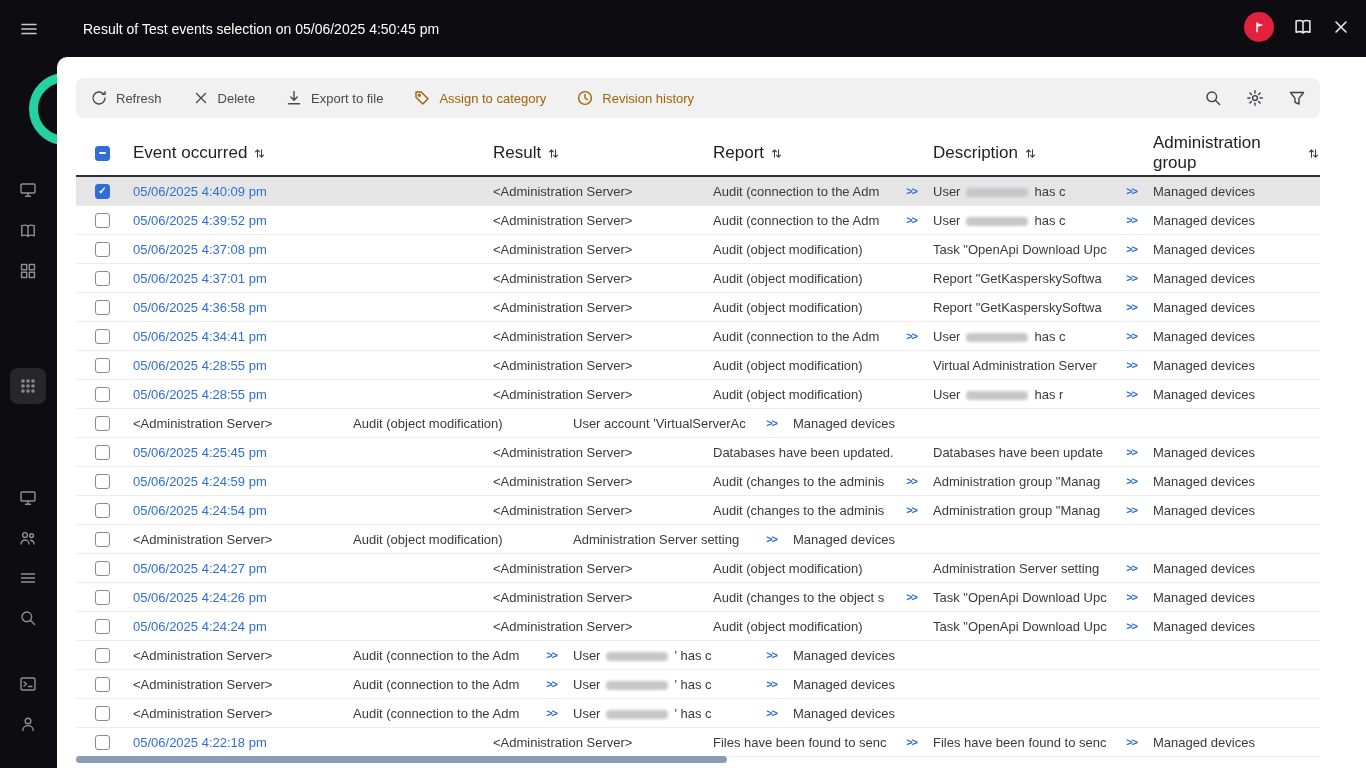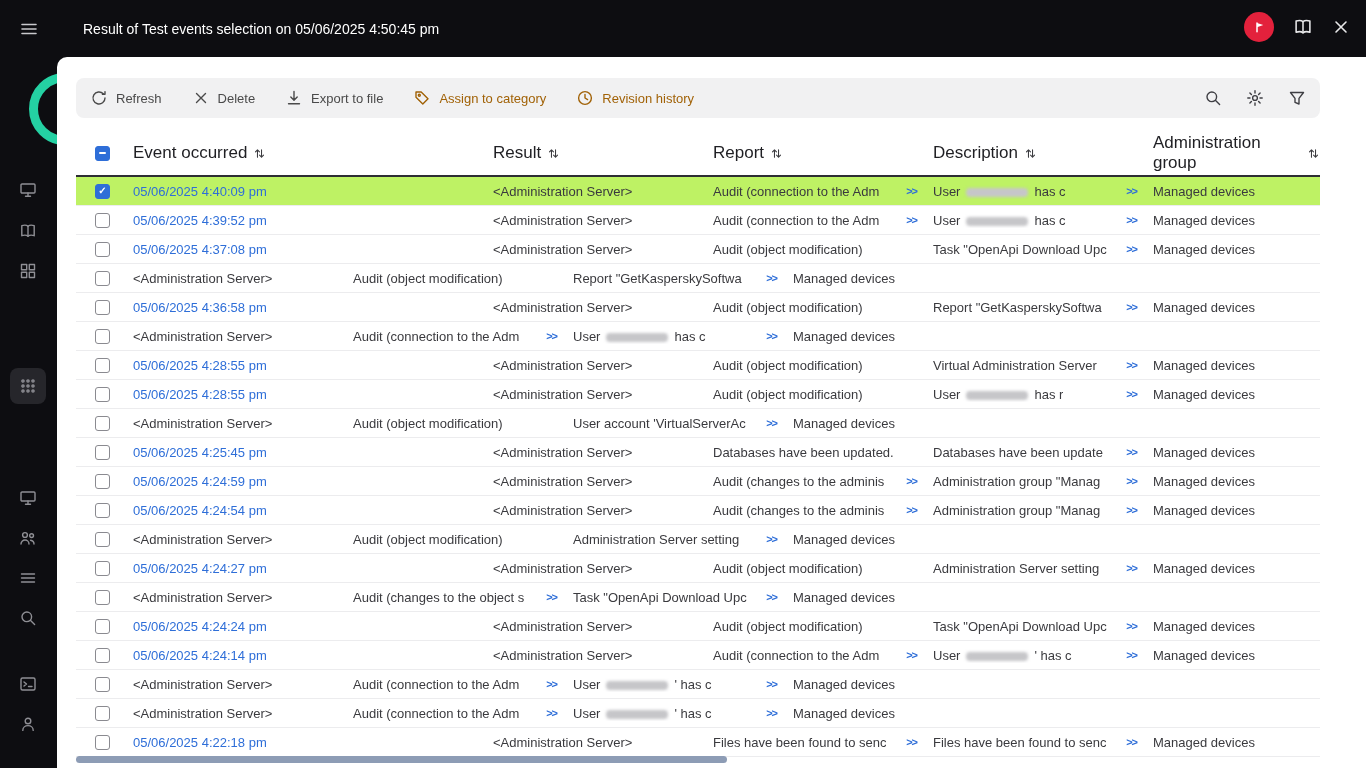--- a/index.html
+++ b/index.html
@@ -29,21 +29,21 @@
   .tb-left{display:flex;align-items:center;gap:30px}
   .tb-btn{display:flex;align-items:center;gap:8px;font-size:13px;color:#4a4a4a;cursor:pointer;white-space:nowrap}
   .tb-btn.disabled{color:#a16207;cursor:default}
   .tb-right{margin-left:auto;display:flex;align-items:center;gap:24px;color:#3f3f44}
   .tb-icon{cursor:pointer;display:flex}
 
   
   .table{margin:13px 46px 0 19px}
   .thead{display:flex;align-items:center;height:46px;border-bottom:2px solid #2e2e33}
   .tr{display:flex;align-items:center;height:29px;border-bottom:1px solid #ececee;font-size:13px;color:#3a3a3e}
-  .tr.selected{background:#bef264}
+  .tr.selected{background:#e5e5e5}
   .c-cb{width:57px;padding-left:19px;flex:none;display:flex;align-items:center}
   .c1{width:360px;flex:none}
   .c2{width:220px;flex:none}
   .c3{width:220px;flex:none}
   .c4{width:220px;flex:none}
   .c5{width:167px;flex:none}
   .th{font-size:17px;color:#1f1f23;display:flex;align-items:center;gap:6px;cursor:pointer}
   .time{color:#2e6ed8;cursor:pointer}
   .cellflex{display:flex;align-items:center;width:100%;padding-right:16px}
   .trunc{white-space:nowrap;overflow:hidden;display:inline-block;max-width:180px}
@@ -343,20 +343,21 @@
               <span class="trunc"><span>Task "OpenApi Download Upc</span></span>
               <span class="more">&gt;&gt;</span>
             </div>
           </div>
           <div class="c5"><span>Managed devices</span></div>
         </div>
         <div class="tr">
           <div class="c-cb">
             <span class="cb"></span>
           </div>
+          <div class="c1"><a class="time">05/06/2025 4:37:01 pm</a></div>
           <div class="c2"><span>&lt;Administration Server&gt;</span></div>
           <div class="c3">
             <div class="cellflex">
               <span class="trunc">Audit (object modification)</span>
             </div>
           </div>
           <div class="c4">
             <div class="cellflex">
               <span class="trunc"><span>Report "GetKasperskySoftwa</span></span>
               <span class="more">&gt;&gt;</span>
@@ -380,20 +381,21 @@
               <span class="trunc"><span>Report "GetKasperskySoftwa</span></span>
               <span class="more">&gt;&gt;</span>
             </div>
           </div>
           <div class="c5"><span>Managed devices</span></div>
         </div>
         <div class="tr">
           <div class="c-cb">
             <span class="cb"></span>
           </div>
+          <div class="c1"><a class="time">05/06/2025 4:34:41 pm</a></div>
           <div class="c2"><span>&lt;Administration Server&gt;</span></div>
           <div class="c3">
             <div class="cellflex">
               <span class="trunc">Audit (connection to the Adm</span>
               <span class="more">&gt;&gt;</span>
             </div>
           </div>
           <div class="c4">
             <div class="cellflex">
               <span class="trunc"><span>User</span><span class="redact"></span><span>has c</span></span>
@@ -551,20 +553,21 @@
               <span class="trunc"><span>Administration Server setting</span></span>
               <span class="more">&gt;&gt;</span>
             </div>
           </div>
           <div class="c5"><span>Managed devices</span></div>
         </div>
         <div class="tr">
           <div class="c-cb">
             <span class="cb"></span>
           </div>
+          <div class="c1"><a class="time">05/06/2025 4:24:26 pm</a></div>
           <div class="c2"><span>&lt;Administration Server&gt;</span></div>
           <div class="c3">
             <div class="cellflex">
               <span class="trunc">Audit (changes to the object s</span>
               <span class="more">&gt;&gt;</span>
             </div>
           </div>
           <div class="c4">
             <div class="cellflex">
               <span class="trunc"><span>Task "OpenApi Download Upc</span></span>
@@ -589,21 +592,20 @@
               <span class="trunc"><span>Task "OpenApi Download Upc</span></span>
               <span class="more">&gt;&gt;</span>
             </div>
           </div>
           <div class="c5"><span>Managed devices</span></div>
         </div>
         <div class="tr">
           <div class="c-cb">
             <span class="cb"></span>
           </div>
-          <div class="c1"><a class="time">05/06/2025 4:24:14 pm</a></div>
           <div class="c2"><span>&lt;Administration Server&gt;</span></div>
           <div class="c3">
             <div class="cellflex">
               <span class="trunc">Audit (connection to the Adm</span>
               <span class="more">&gt;&gt;</span>
             </div>
           </div>
           <div class="c4">
             <div class="cellflex">
               <span class="trunc"><span>User</span><span class="redact"></span><span>' has c</span></span>

